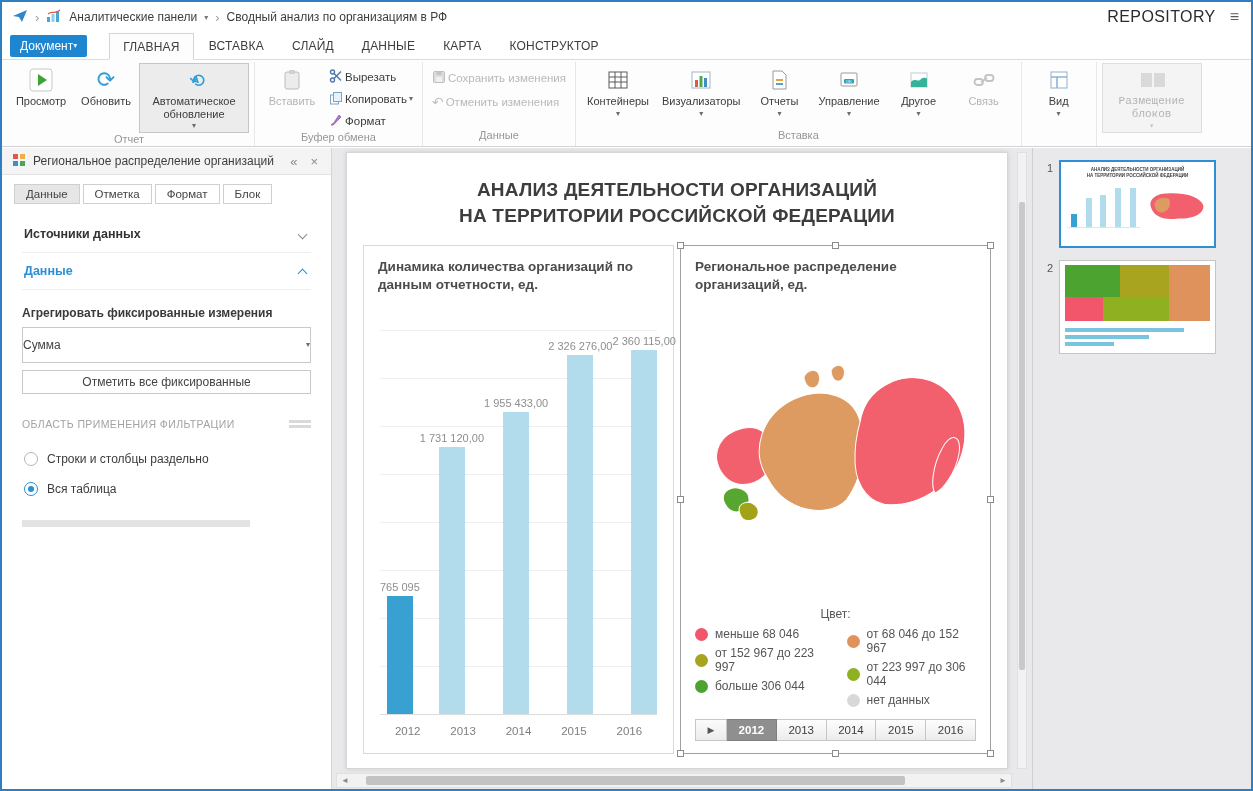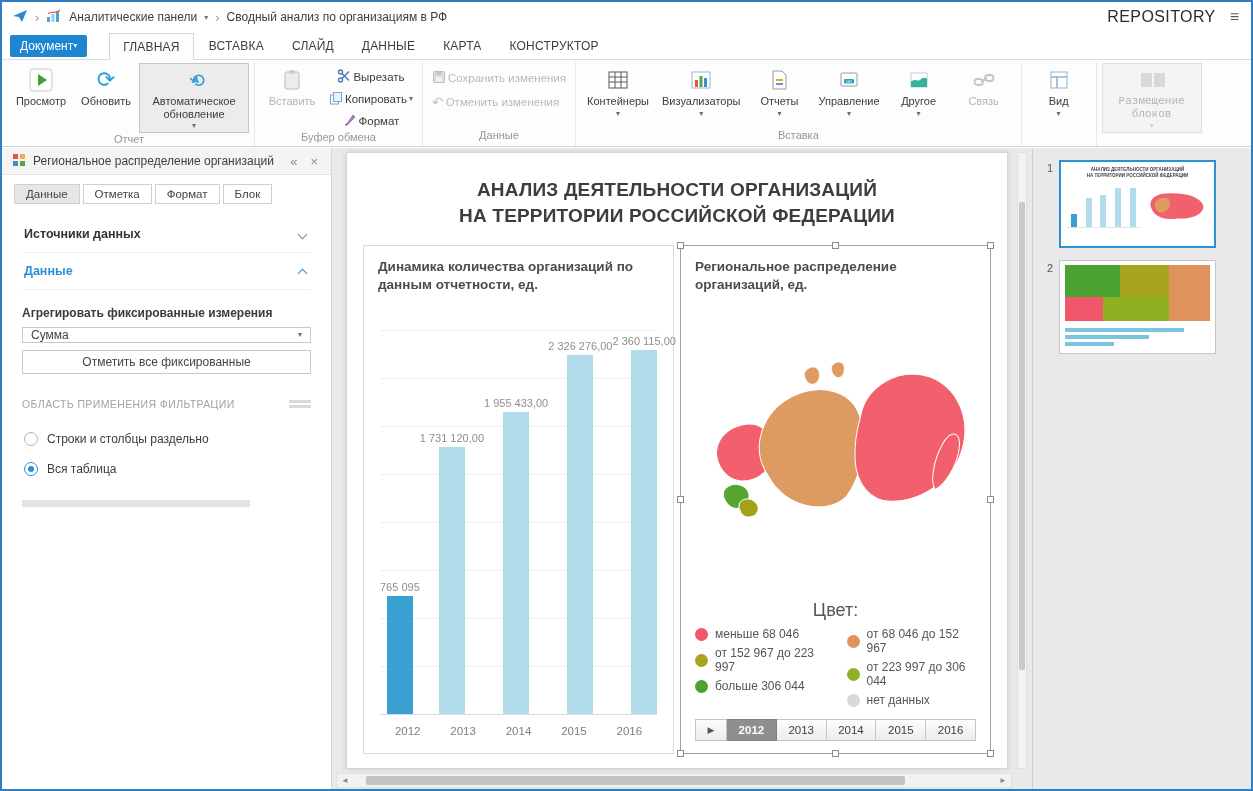--- a/index.html
+++ b/index.html
@@ -28,21 +28,21 @@
   .ribbon{height:87px;background:#fdfdfd;border-bottom:1px solid #d3d3d3;display:flex;align-items:stretch;padding:2px 2px 0;}
   .rgroup{display:flex;flex-direction:column;padding:1px 5px 0;}
   .rgroup + .rgroup{border-left:1px solid #e7e7e7;}
   .rgroup-body{flex:1;display:flex;align-items:flex-start;gap:1px;}
   .rgroup-label{height:17px;text-align:center;font-size:11px;color:#969696;}
   .bigbtn{min-width:64px;max-width:112px;min-height:64px;display:flex;flex-direction:column;align-items:center;padding:3px 5px 2px;border:1px solid transparent;font-size:11px;color:#3c3c3c;line-height:12.5px;text-align:center;gap:2px;}
   .bigbtn .bicon{width:26px;height:26px;display:flex;align-items:center;justify-content:center;}
   .bigbtn.selected{background:#ececec;border-color:#c6c6c6;}
   .bigbtn.boxed{background:#f4f4f4;border-color:#dedede;}
   .bigbtn.disabled{color:#b4b4b4;cursor:default;}
-  .smallbtn{display:flex;align-items:center;gap:2px;height:20px;font-size:11.5px;color:#3c3c3c;padding:0 4px;justify-content:center;}
+  .smallbtn{display:flex;align-items:center;gap:2px;height:20px;font-size:11.5px;color:#3c3c3c;padding:0 4px;}
   .smallbtn.disabled{color:#b9b9b9;cursor:default;}
   .small-col{display:flex;flex-direction:column;justify-content:flex-start;gap:2px;padding-top:4px;}
   .dd{font-size:8px;color:#6d6d6d;line-height:8px;}
   .bigbtn.disabled .dd{color:#bdbdbd;}
   .glyph-refresh{font-size:22px;line-height:22px;color:#2f9fd8;font-family:"DejaVu Sans",sans-serif;}
   .glyph-undo{font-size:14px;line-height:14px;color:#c2c2c2;font-family:"DejaVu Sans",sans-serif;}
 
   
   .main{position:absolute;top:146px;left:0;right:0;bottom:0;display:flex;}
 
@@ -54,21 +54,21 @@
   .sb-tabs{display:flex;gap:3px;padding:9px 12px 10px;}
   .sb-tab{border:1px solid #cfcfcf;background:#fff;font-size:11.5px;color:#444;padding:3px 11px;}
   .sb-tab.active{background:#e6e6e6;}
   .sb-content{padding:2px 20px 0;display:flex;flex-direction:column;}
   .sb-sectionrow{display:flex;align-items:center;justify-content:space-between;padding:11px 2px;border-bottom:1px solid #efefef;font-size:12.5px;color:#333;}
   .sb-sectionrow.blue{color:#2a8fd4;}
   .chev{width:7px;height:7px;border-right:1.6px solid #8a8a8a;border-bottom:1.6px solid #8a8a8a;transform:rotate(45deg);margin-right:3px;}
   .chev.up{transform:rotate(-135deg);margin-top:4px;}
   .chev.blue{border-color:#2a8fd4;}
   .sb-label{font-size:12px;font-weight:bold;color:#3a3a3a;margin:16px 0 7px;}
-  .sb-select{border:1px solid #c9c9c9;height:16px;display:flex;align-items:center;justify-content:space-between;padding:0 8px;font-size:12px;color:#444;background:#fff;}
+  .sb-select{border:1px solid #c9c9c9;height:36px;display:flex;align-items:center;justify-content:space-between;padding:0 0;font-size:12px;color:#444;background:#fff;}
   .sb-btn{border:1px solid #c9c9c9;height:24px;margin-top:7px;font-size:12px;color:#444;background:#fff;}
   .sb-filterrow{display:flex;align-items:center;justify-content:space-between;margin:24px 0 14px;}
   .sb-caption{font-size:10.5px;color:#a3a3a3;letter-spacing:.4px;}
   .mini-bars{display:flex;flex-direction:column;gap:2px;}
   .mini-bars i{display:block;width:22px;height:3px;background:#d9d9d9;}
   .radio-row{display:flex;align-items:center;gap:9px;padding:8px 2px;font-size:12px;color:#3c3c3c;cursor:pointer;}
   .radio{width:14px;height:14px;border-radius:50%;border:1px solid #b5b5b5;background:#fff;position:relative;flex:none;}
   .radio.checked{border-color:#2a8fd4;}
   .radio.checked::after{content:"";position:absolute;left:3px;top:3px;width:6px;height:6px;border-radius:50%;background:#2a8fd4;}
   .sb-slider{width:228px;height:7px;background:#e3e3e3;margin-top:16px;}
@@ -88,21 +88,21 @@
         background:repeating-linear-gradient(to top,#ffffff 0 47px,#efefef 47px 48px);
         display:flex;}
   .ccol{flex:1;display:flex;flex-direction:column;justify-content:flex-end;align-items:center;height:100%;}
   .bar-label{font-size:11px;color:#8e8e8e;margin-bottom:3px;white-space:nowrap;}
   .bar{width:26px;background:#b2dbec;}
   .xaxis{position:absolute;left:2px;right:2px;bottom:0;height:22px;display:flex;}
   .xaxis span{flex:1;text-align:center;font-size:11.5px;color:#7e7e7e;padding-top:6px;}
 
   
   .map-svg{flex:1;width:100%;min-height:0;}
-  .legend-title{text-align:center;font-size:18px;color:#555;margin:2px 0 6px;}
+  .legend-title{text-align:center;font-size:12px;color:#555;margin:2px 0 6px;}
   .legend{display:flex;justify-content:center;gap:22px;}
   .legend-col{display:flex;flex-direction:column;gap:5px;}
   .legend-item{display:flex;align-items:center;gap:7px;font-size:12px;color:#555;}
   .dot{width:13px;height:13px;border-radius:50%;flex:none;}
   .years{display:flex;margin-top:12px;height:22px;}
   .play{width:32px;border:1px solid #c6c6c6;background:linear-gradient(#fbfbfb,#ececec);font-size:9px;color:#555;display:flex;align-items:center;justify-content:center;}
   .year{flex:1;border:1px solid #c6c6c6;border-left:none;background:linear-gradient(#fdfdfd,#ececec);font-size:11.5px;color:#3e3e3e;}
   .year.selected{background:#8f8f8f;color:#fff;font-weight:bold;border-color:#7f7f7f;}
   .handle{position:absolute;width:7px;height:7px;background:#fff;border:1px solid #8c8c8c;z-index:3;}
 

